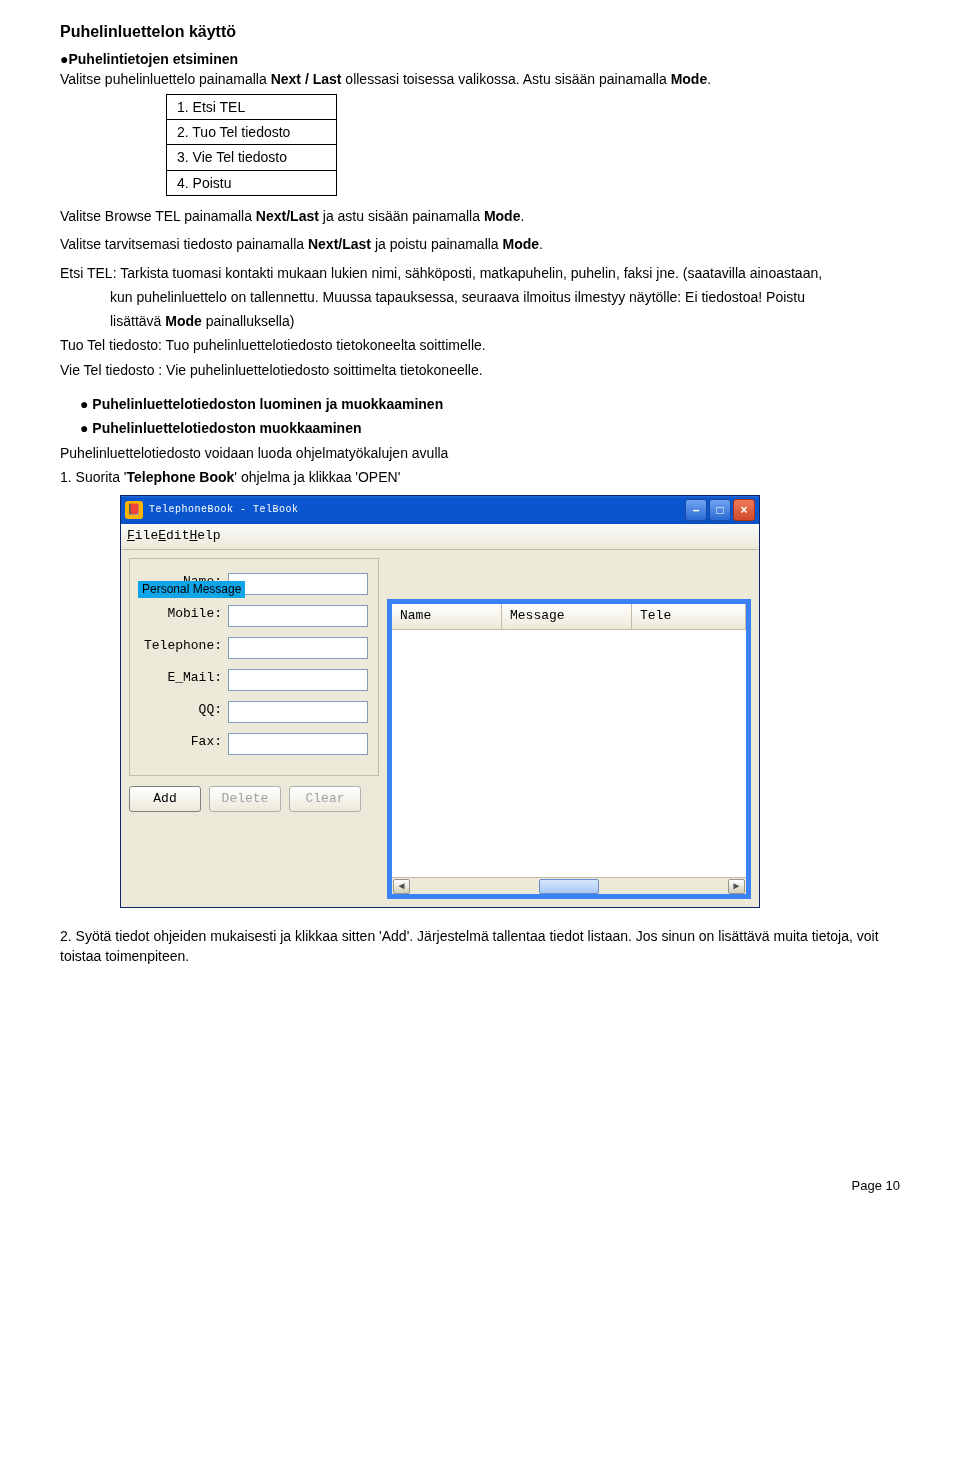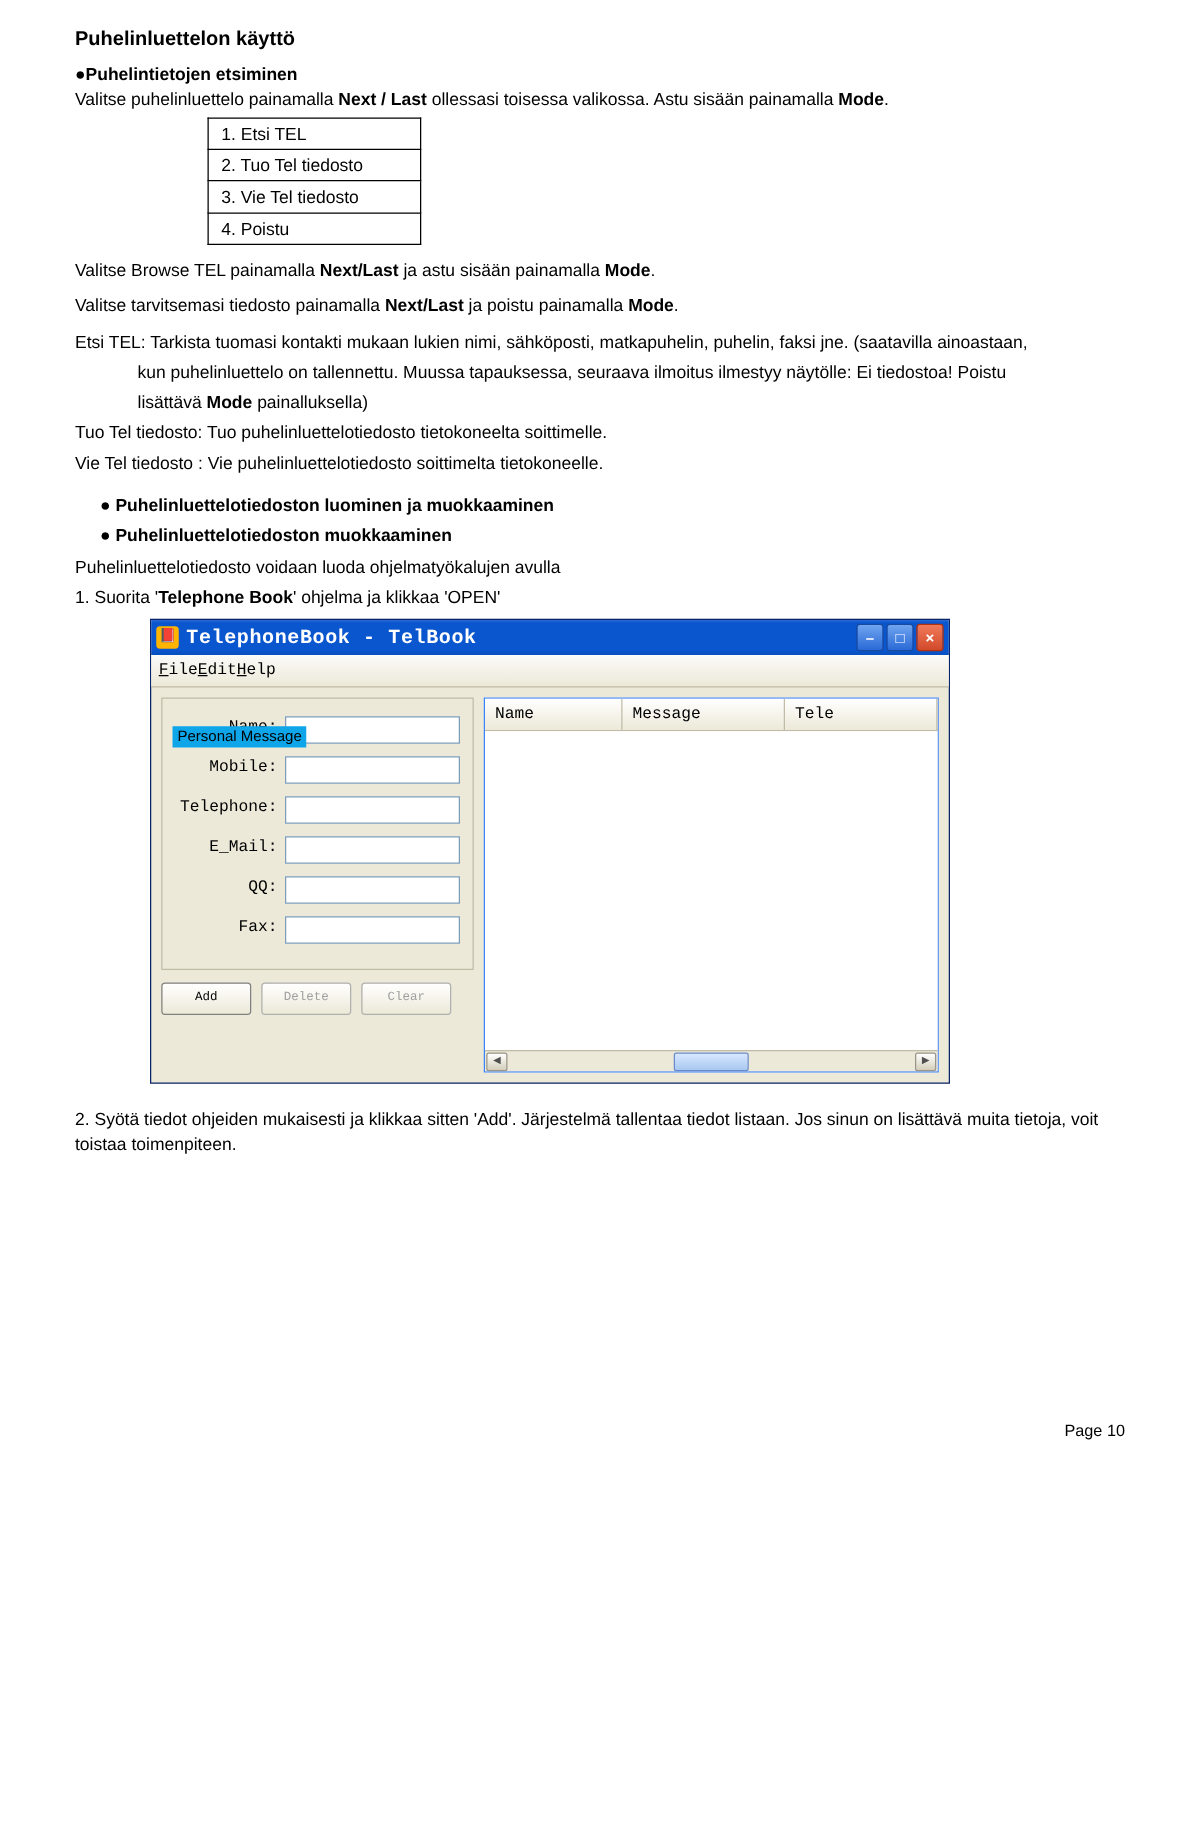--- a/index.html
+++ b/index.html
@@ -54,22 +54,22 @@
   .titlebar .icon-area {
     width: 18px; height: 18px;
     background: #ffb400;
     border-radius: 3px;
     margin-right: 6px;
     display:flex;align-items:center;justify-content:center;
     font-size:11px;color:#000;
   }
   .titlebar .title-text {
     font-family: "Courier New", monospace;
-    font-weight: bold;
-    font-size: 16px;
+    font-weight: normal;
+    font-size: 10px;
     letter-spacing: 0.5px;
     flex: 1;
   }
   .tb-btn {
     width: 22px; height: 22px;
     background: linear-gradient(to bottom, #6fa4f0, #2a6ad6);
     border: 1px solid #1a4aa0;
     border-radius: 3px;
     margin-left: 2px;
     color: #fff;
@@ -127,32 +127,33 @@
   }
   .btn-row { display:flex; gap:8px; margin-top:10px; }
   .btn-row.second { margin-top:6px; }
   .win-btn {
     width: 72px; height: 26px;
     background: linear-gradient(to bottom,#fff,#ece9d8);
     border: 1px solid #808080;
     border-radius:3px;
     display:flex;align-items:center;justify-content:center;
     font-family:"Courier New",monospace;
-    font-size:10px;
+    font-size:13px;
     cursor: default;
   }
   .win-btn.disabled { color:#a0a0a0; border-color:#b0b0b0;}
   .right-col { flex:1; display:flex; flex-direction:column; }
   .table-wrap {
     background:#fff;
-    border:1px solid #3b82f6;
+    border:5px solid #3b82f6;
     flex:1;
     display:flex;
     flex-direction:column;
     min-height:300px;
+    margin-top:41px;
   }
   .thead {
     background: linear-gradient(to bottom,#fff,#ece9d8);
     border-bottom:1px solid #c0bca8;
     display:flex;
   }
   .thead .th {
     padding:3px 8px;
     border-right:1px solid #c0bca8;
     font-family:"Courier New",monospace;

